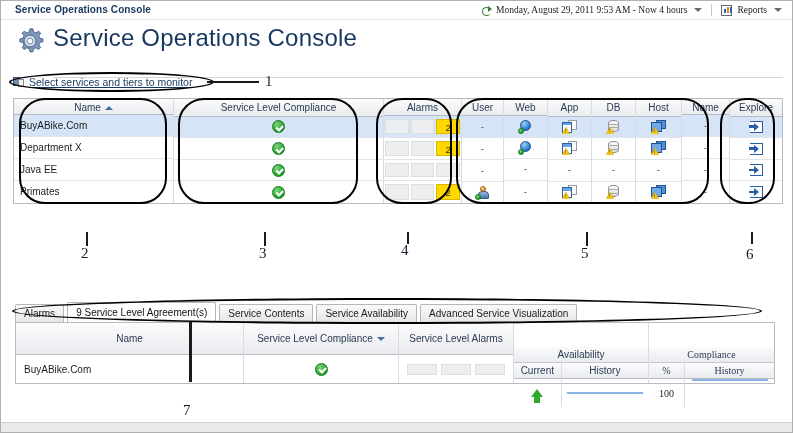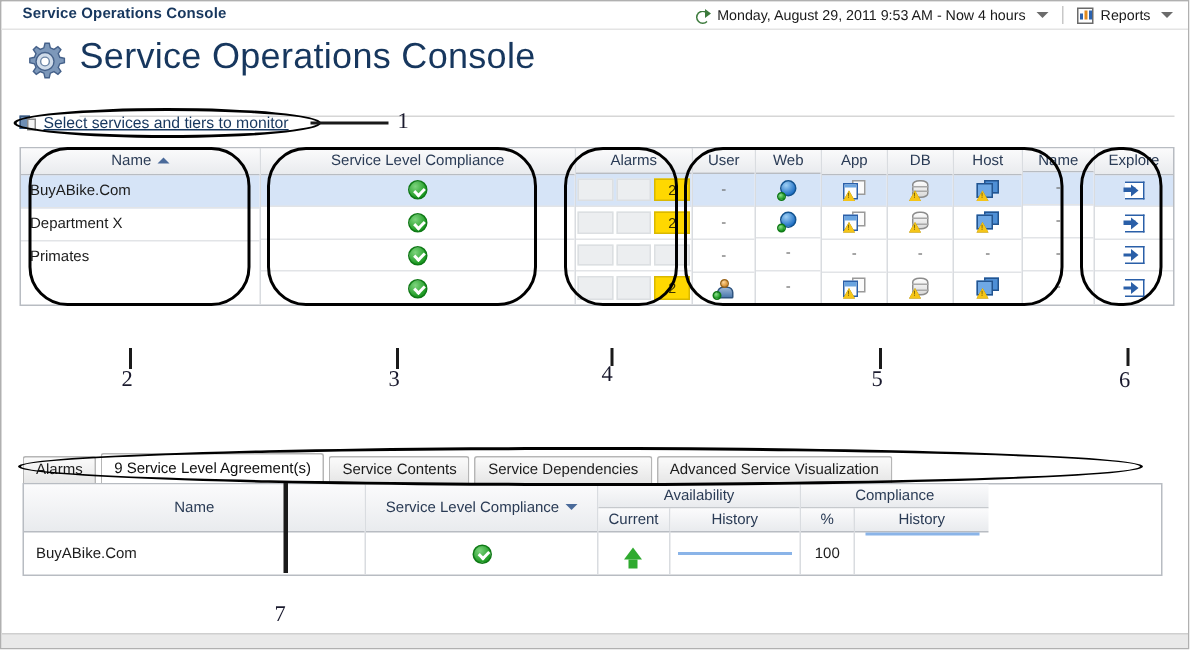--- a/index.html
+++ b/index.html
@@ -25,21 +25,21 @@
     border-bottom: 1px solid #e4e4e4;
   }
   .titlebar-text {
     position: absolute; left: 14px; top: 3px;
     font-size: 10px; font-weight: bold; color: #17375e;
     letter-spacing: 0.1px;
   }
   .tb-right {
     position: absolute; right: 10px; top: 3px;
     display: flex; align-items: center; gap: 5px;
-    font-size: 9.5px; color: #1a1a1a;
+    font-size: 9.5px; color: #1a1a1a; font-family: Liberation Serif, serif;
   }
   .tb-clock {
     display: inline-block; width: 9px; height: 9px; position: relative;
   }
   .tb-clock::before{
     content:""; position:absolute; left:0; top:1px; width:7px; height:7px;
     border:1.3px solid #3c7a3c; border-radius:50%; border-right-color:transparent;
   }
   .tb-clock::after{
     content:""; position:absolute; left:6px; top:0.5px;
@@ -229,34 +229,34 @@
   .tab.active {
     background: #ffffff; height: 20px; line-height: 19px; color:#101010;
   }
   .grid-bot {
     position:absolute; left: 14px; top: 321px; width: 760px; height: 62px;
     border: 1px solid #b8bcc2; background:#fff;
     display:flex;
   }
   .bgroup-head {
     height: 16px; line-height:16px; text-align:center; font-size:10px; color:#2a3b55;
-    background: linear-gradient(#fbfbfc,#e9ebee); border-bottom:1px solid #c6c9cd;
+    background: linear-gradient(#fbfbfc,#e9ebee); border-bottom:1px solid #c6c9cd;margin-top:24px;
   }
   .bhead {
     height: 16px; line-height:16px; text-align:center; font-size:10px; color:#2a3b55;
     background: linear-gradient(#fbfbfc,#e9ebee); border-bottom:1px solid #b8bcc2;
     white-space:nowrap; overflow:hidden;
   }
   .bhead.tall { height: 32px; line-height: 32px; }
   .bcell {
     height: 28px; font-size:10px; color:#1c1c1c;
     display:flex; align-items:center; justify-content:center;
   }
   .bcol { border-right:1px solid #d9dce0; height:100%; display:flex; flex-direction:column;}
-  .bcol:last-child{border-right:none;}
+  .bcol:last-child{border-right:none;font-family:Liberation Serif, serif;}
   .sparkline { width: 76px; height: 2px; background:#8ab4e8; }
   .arrow-up {
     width:0;height:0; border-left:6px solid transparent;border-right:6px solid transparent;
     border-bottom:8px solid #2faa2f; position:relative;
   }
   .arrow-up::after{
     content:""; position:absolute; left:-3px; top:8px; width:6px;height:6px;background:#2faa2f;
   }
   .slabox { width:30px;height:11px;background:#eceef0;border:1px solid #dcdfe2; margin:0 2px;}
 
@@ -309,20 +309,23 @@
       <div class="ghead">
         <span>Name</span><span class="sort-asc"></span>
       </div>
       <div class="gcell pad sel">
           <span>BuyABike.Com</span>
         </div>
       <div class="gcell pad">
           <span>Department X</span>
         </div>
       <div class="gcell pad">
+          <span>Java EE</span>
+        </div>
+      <div class="gcell pad">
           <span>Primates</span>
         </div>
     </div>
 
     <div class="gcol" style="width:210px">
       <div class="ghead">Service Level Compliance</div>
       <div class="gcell center sel">
           <span class="chk"></span>
         </div>
       <div class="gcell center">
@@ -555,21 +558,21 @@
   <div class="tick" style="left:585px; top:231px; height:14px;"></div>
   <div class="callout-num" style="left:580px; top:244px;">5</div>
 
   <div class="tick" style="left:750px; top:231px; height:12px;"></div>
   <div class="callout-num" style="left:745px; top:245px;">6</div>
 
   <div class="tabbar">
     <div class="tab">Alarms</div>
     <div class="tab active">9 Service Level Agreement(s)</div>
     <div class="tab">Service Contents</div>
-    <div class="tab">Service Dependencies</div>
+    <div class="tab">Service Availability</div>
     <div class="tab">Advanced Service Visualization</div>
   </div>
 
   <div class="grid-bot">
 
     <div class="bcol" style="width:228px">
       <div class="bhead tall">Name</div>
       <div class="bcell" style="justify-content:flex-start;padding-left:8px">
         <span>BuyABike.Com</span>
       </div>
@@ -577,20 +580,28 @@
 
     <div class="bcol" style="width:155px">
       <div class="bhead tall">
         <span>Service Level Compliance</span><span class="sort-desc"></span>
       </div>
       <div class="bcell">
           <span class="chk"></span>
         </div>
     </div>
 
+    <div class="bcol" style="width:115px">
+      <div class="bhead tall">Service Level Alarms</div>
+      <div class="bcell">
+        <span class="slabox"></span>
+        <span class="slabox"></span>
+        <span class="slabox"></span>
+      </div>
+    </div>
 
     <div class="bcol" style="width:135px">
       <div class="bgroup-head">Availability</div>
       <div style="display:flex;height:16px;">
         <div class="bhead" style="width:48px;border-right:1px solid #d9dce0;">Current</div>
         <div class="bhead" style="width:87px;">History</div>
       </div>
       <div style="display:flex;height:28px;">
         <div class="bcell" style="width:48px;border-right:1px solid #d9dce0;">
           <span class="arrow-up"></span>

